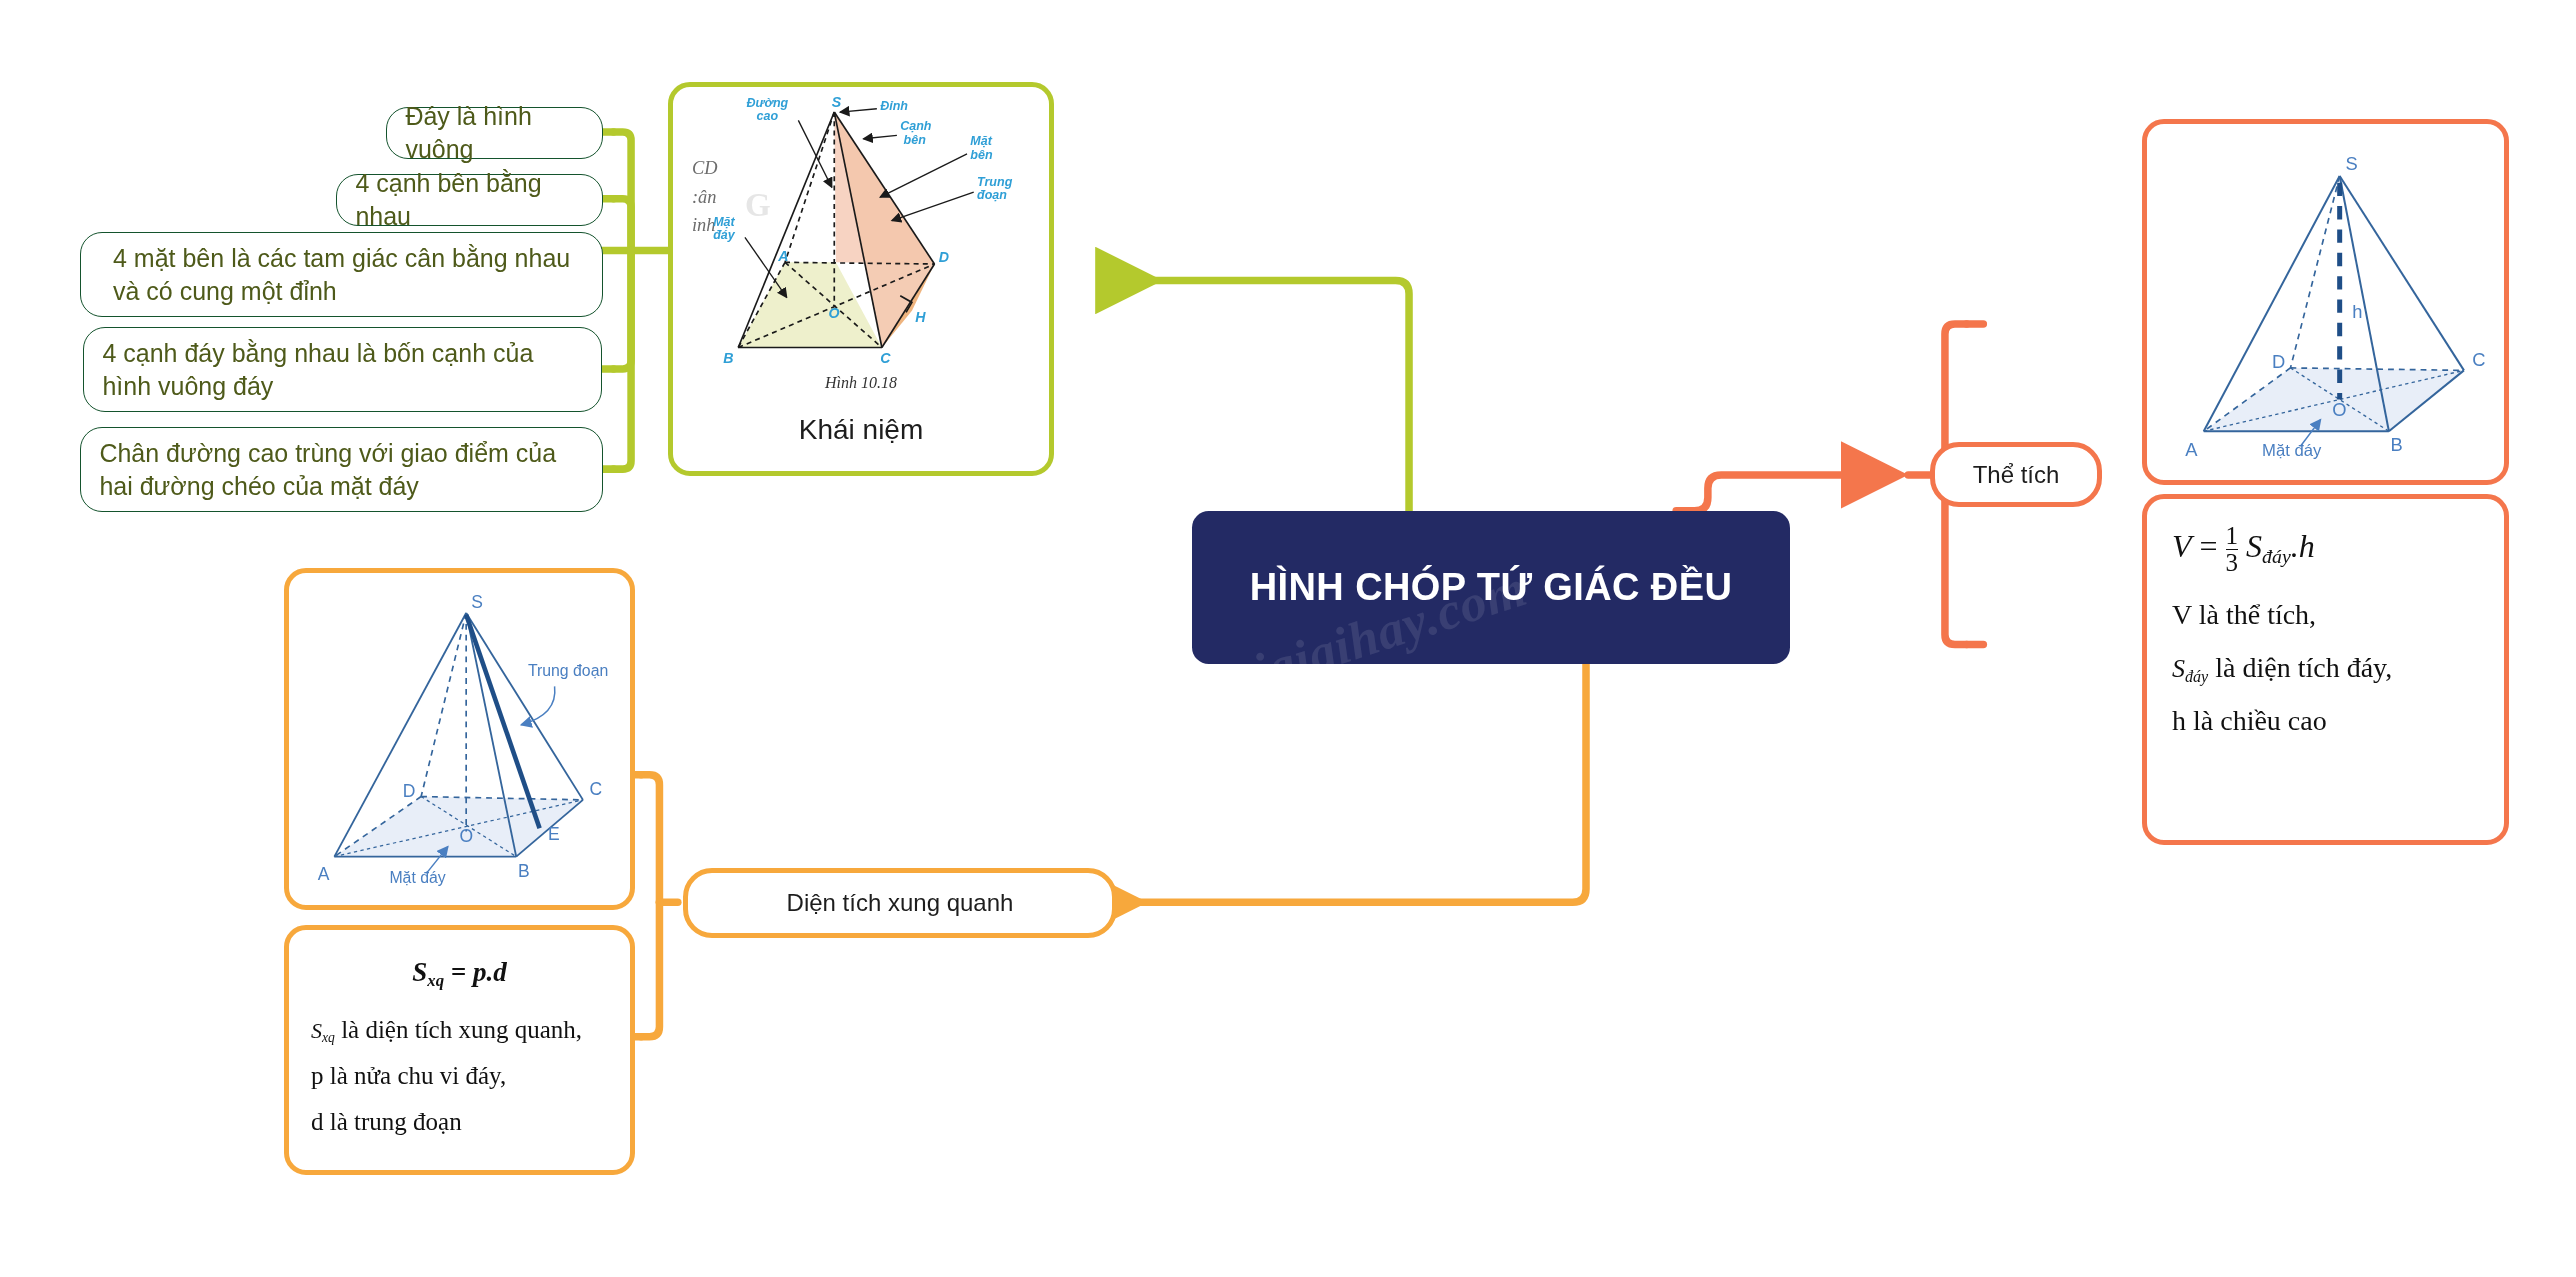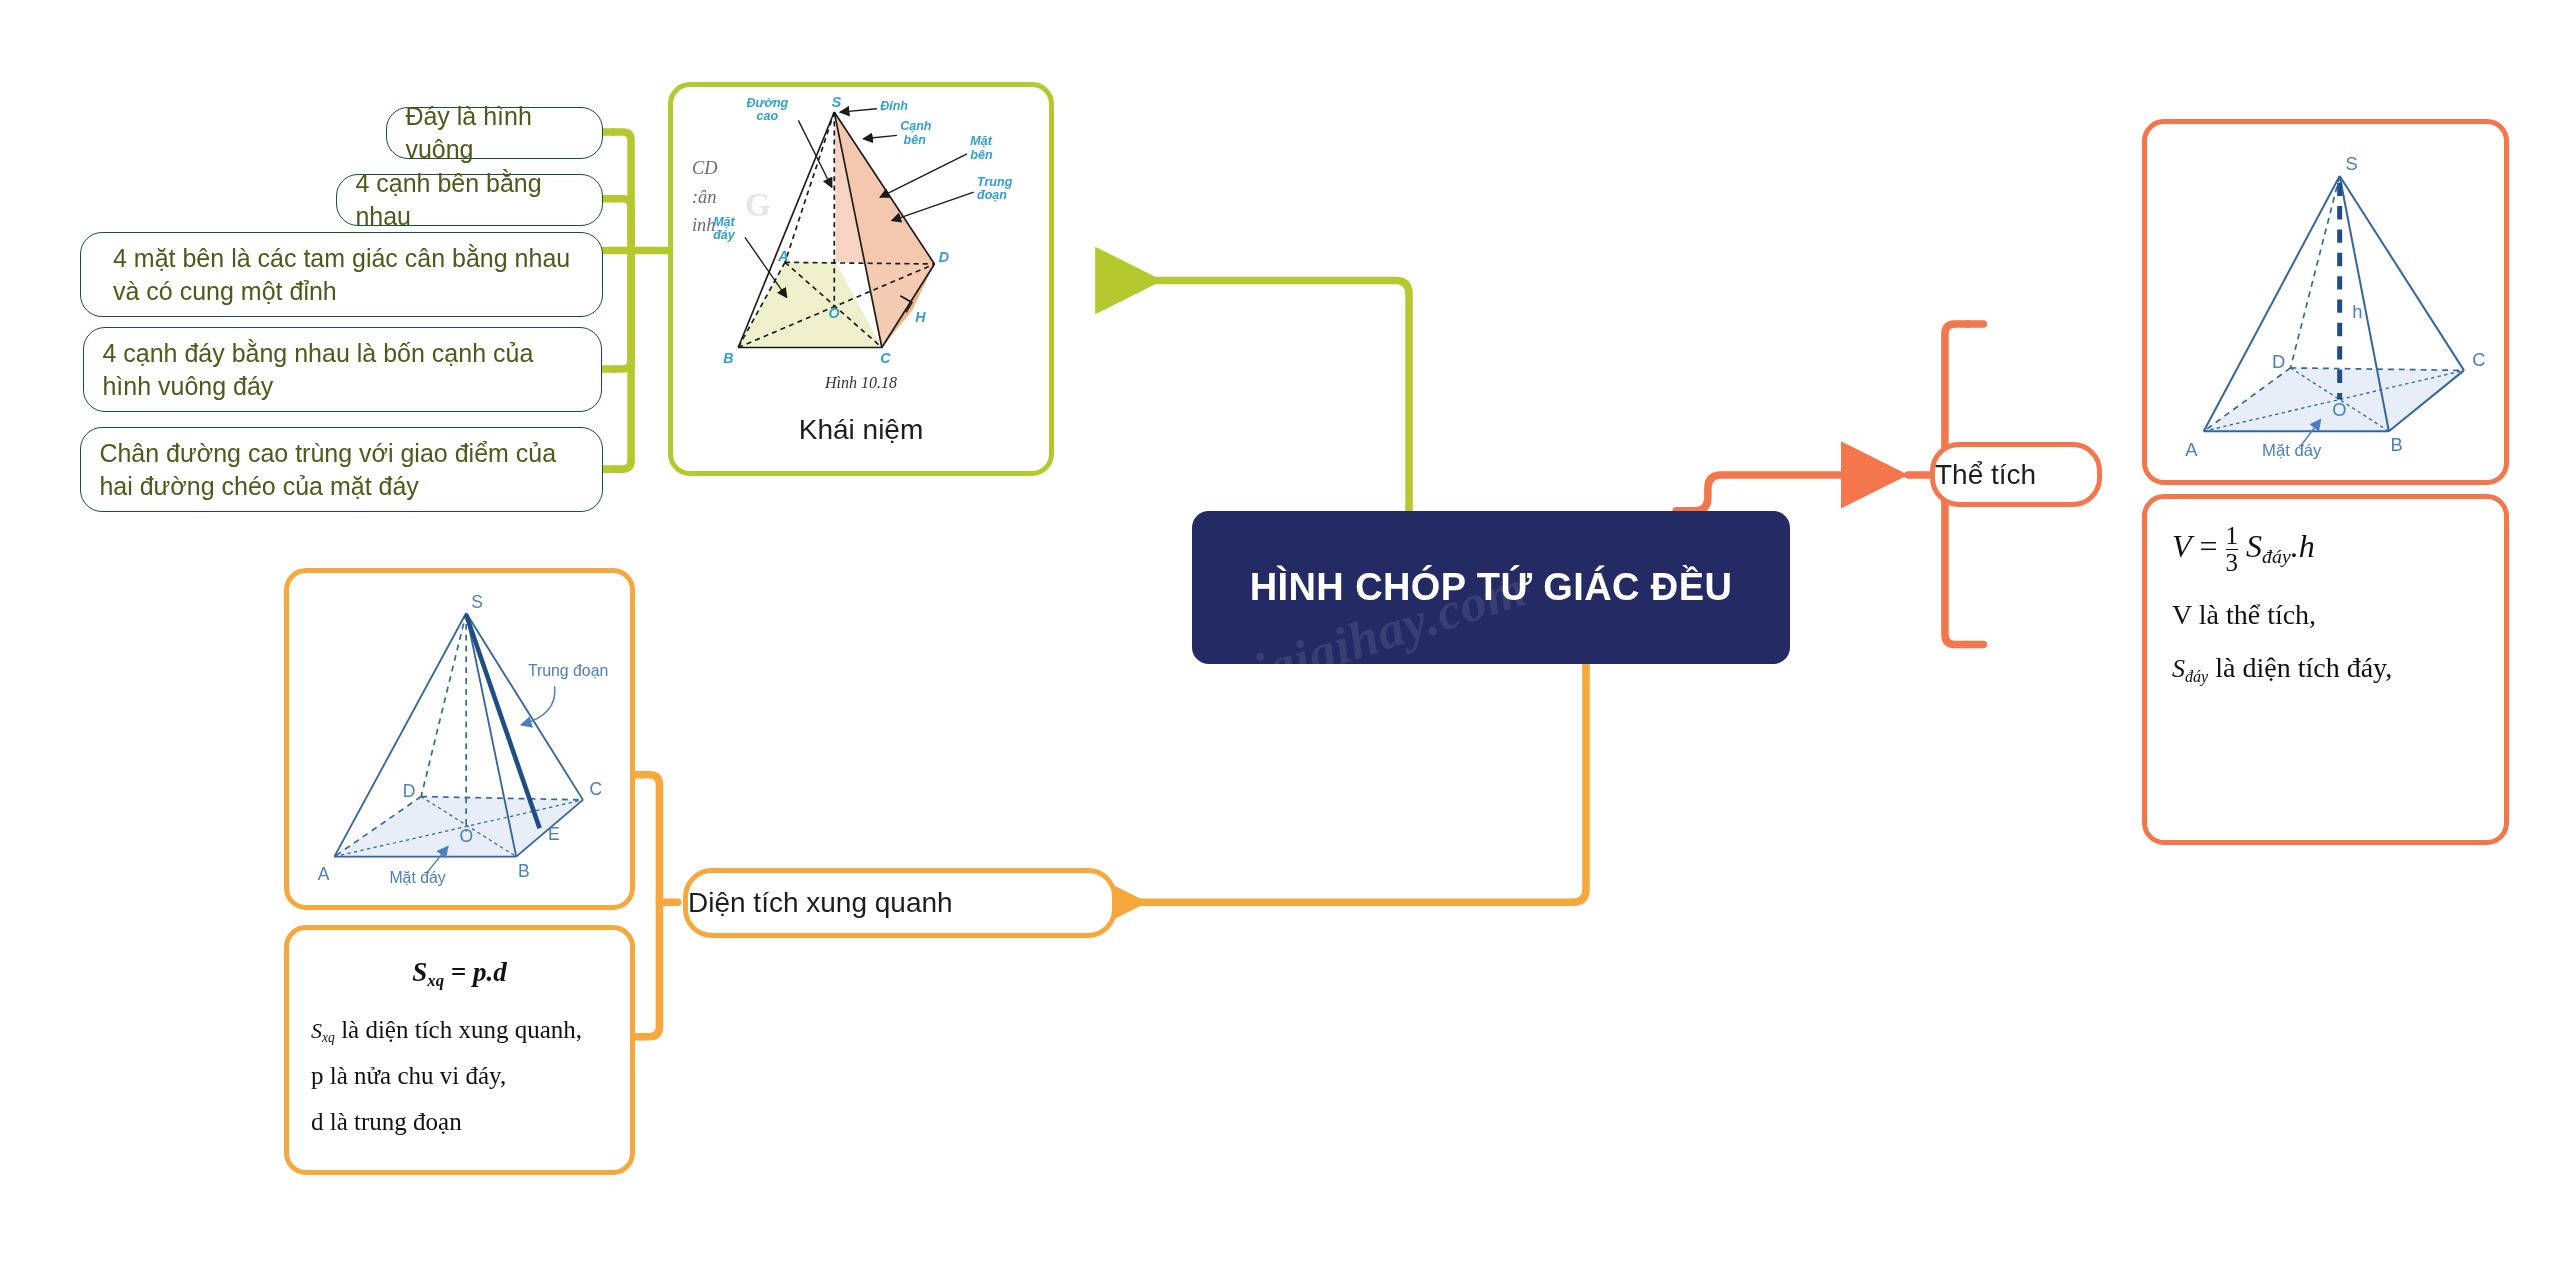--- a/index.html
+++ b/index.html
@@ -14,22 +14,22 @@
   .node { position:absolute; background:#fff; }
 
   
   .leaf-green {
     border:1px solid #14532d; border-radius:22px;
     color:#4e5a1a; font-size:25px; line-height:1.32;
     display:flex; align-items:center; padding:8.3px 18.4px;
   }
   
   .cat-box {
-    border-radius:29px; display:flex; align-items:center; justify-content:flex-start;
-    font-size:28px; color:#1d1d1d; background:#fff;
+    border-radius:29px; display:flex; align-items:center; justify-content:center;
+    font-size:24px; color:#1d1d1d; background:#fff;
   }
   .cat-orange { border:5.8px solid #f7a83c; }
   .cat-coral  { border:5.8px solid #f4764c; }
 
   
   #central {
     background:#232a64; border-radius:16.7px;
     display:flex; align-items:center; justify-content:center; text-align:center;
     color:#fff; font-size:38px; font-weight:bold; letter-spacing:0.4px; line-height:1.25;
     padding:0 33px; overflow:hidden;
@@ -284,20 +284,23 @@
           <span class="den">3</span>
         </span>
         <span class="math">S<span class="sub">đáy</span></span><span class="math">.h</span>
       </div>
       <div style="margin-top:11.7px;">
         <span>V</span><span> là thể tích,</span>
       </div>
       <div>
         <span class="math" style="font-size:26px;">S<span class="sub">đáy</span></span><span> là diện tích đáy,</span>
       </div>
+      <div>
+        <span>h</span><span> là chiều cao</span>
+      </div>
     </div>
   </div>
 
   <div class="node cat-box cat-orange" style="left:683px; top:868px; width:434px; height:70px;">
     <span>Diện tích xung quanh</span>
   </div>
 
   <div class="node panel-orange" style="left:284px; top:568px; width:351px; height:342px;">
     <svg viewBox="0 0 420 410" style="position:absolute;left:0;top:0;width:351px;height:342px;">
       <polygon points="54,340 158,268 352,272 272,340" fill="#e8eef8" stroke="none"></polygon>

